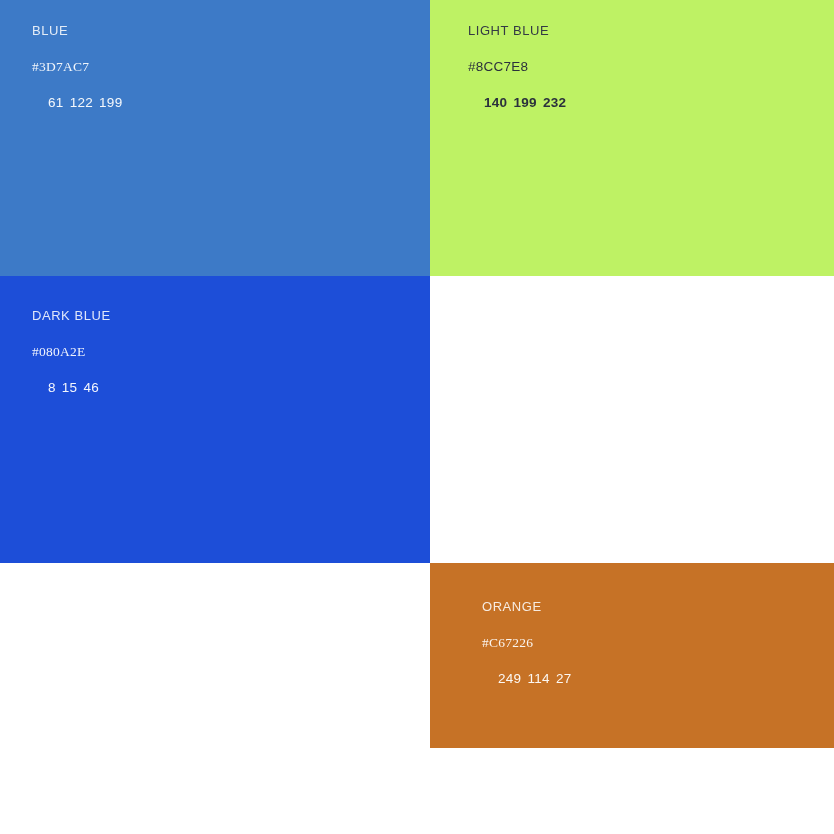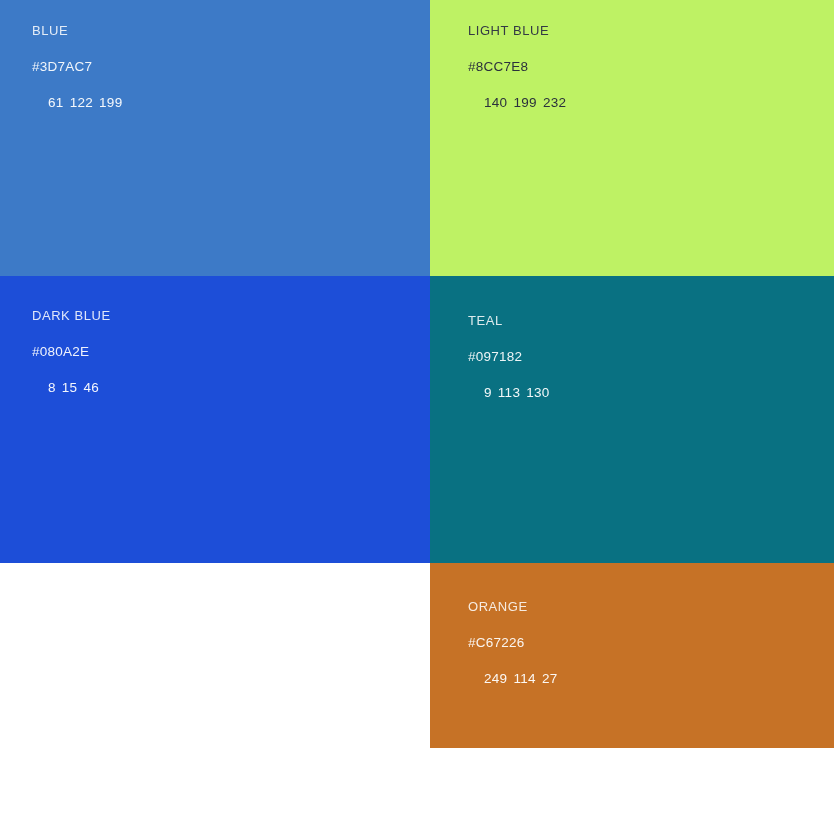--- a/index.html
+++ b/index.html
@@ -60,33 +60,33 @@
   .row-1 { top: 0;     height: 276px; }
   .row-2 { top: 276px; height: 287px; }
   .row-3 { top: 563px; height: 271px; }
 
   
   .txt-blue       { left: 32px; top: 24px; }
   .txt-lightblue  { left: 38px; top: 24px; }
   .txt-darkblue   { left: 32px; top: 33px; }
   .txt-teal       { left: 38px; top: 38px; }
   .txt-tan        { left: 32px; top: 35px; }
-  .txt-orange     { left: 38px; top: 37px; }
+  .txt-orange     { left: 52px; top: 37px; }
 
   .gap { height: 23px; }
   .gap-sm { height: 6px; }
 
   
   .on-dark .swatch-name { color: rgba(255,255,255,0.86); }
-  .on-dark .swatch-hex  { color: rgba(255,255,255,0.93); }
+  .on-dark .swatch-hex  { color: rgba(255,255,255,0.93); font-family: Liberation Serif, serif; }
   .on-dark .swatch-rgb  { color: rgba(255,255,255,0.95); }
 
   .on-light .swatch-name { color: #343a44; }
   .on-light .swatch-hex  { color: #2b313c; }
-  .on-light .swatch-rgb  { color: #2b313c; font-weight: 400; }
+  .on-light .swatch-rgb  { color: #2b313c; font-weight: 700; }
 </style>
 </head>
 <body>
 
 <div id="palette">
 
   <div class="swatch col-left row-1 on-dark" style="background-color:#3D7AC7;">
     <div class="swatch-inner txt-blue">
       <p class="swatch-name">BLUE</p>
       <div class="gap"></div>
@@ -115,31 +115,20 @@
       <p class="swatch-name">DARK BLUE</p>
       <div class="gap"></div>
       <p class="swatch-hex">#080A2E</p>
       <div class="gap-sm"></div>
       <p class="swatch-rgb">
         <span>8</span><span>15</span><span>46</span>
       </p>
     </div>
   </div>
 
-  <div class="swatch col-right row-2 on-dark" style="background-color:#097182;">
-    <div class="swatch-inner txt-teal">
-      <p class="swatch-name">TEAL</p>
-      <div class="gap"></div>
-      <p class="swatch-hex">#097182</p>
-      <div class="gap-sm"></div>
-      <p class="swatch-rgb">
-        <span>9</span><span>113</span><span>130</span>
-      </p>
-    </div>
-  </div>
 
 
   <div class="swatch col-right row-3 on-dark" style="background-color:#C67226;">
     <div class="swatch-inner txt-orange">
       <p class="swatch-name">ORANGE</p>
       <div class="gap"></div>
       <p class="swatch-hex">#C67226</p>
       <div class="gap-sm"></div>
       <p class="swatch-rgb">
         <span>249</span><span>114</span><span>27</span>

